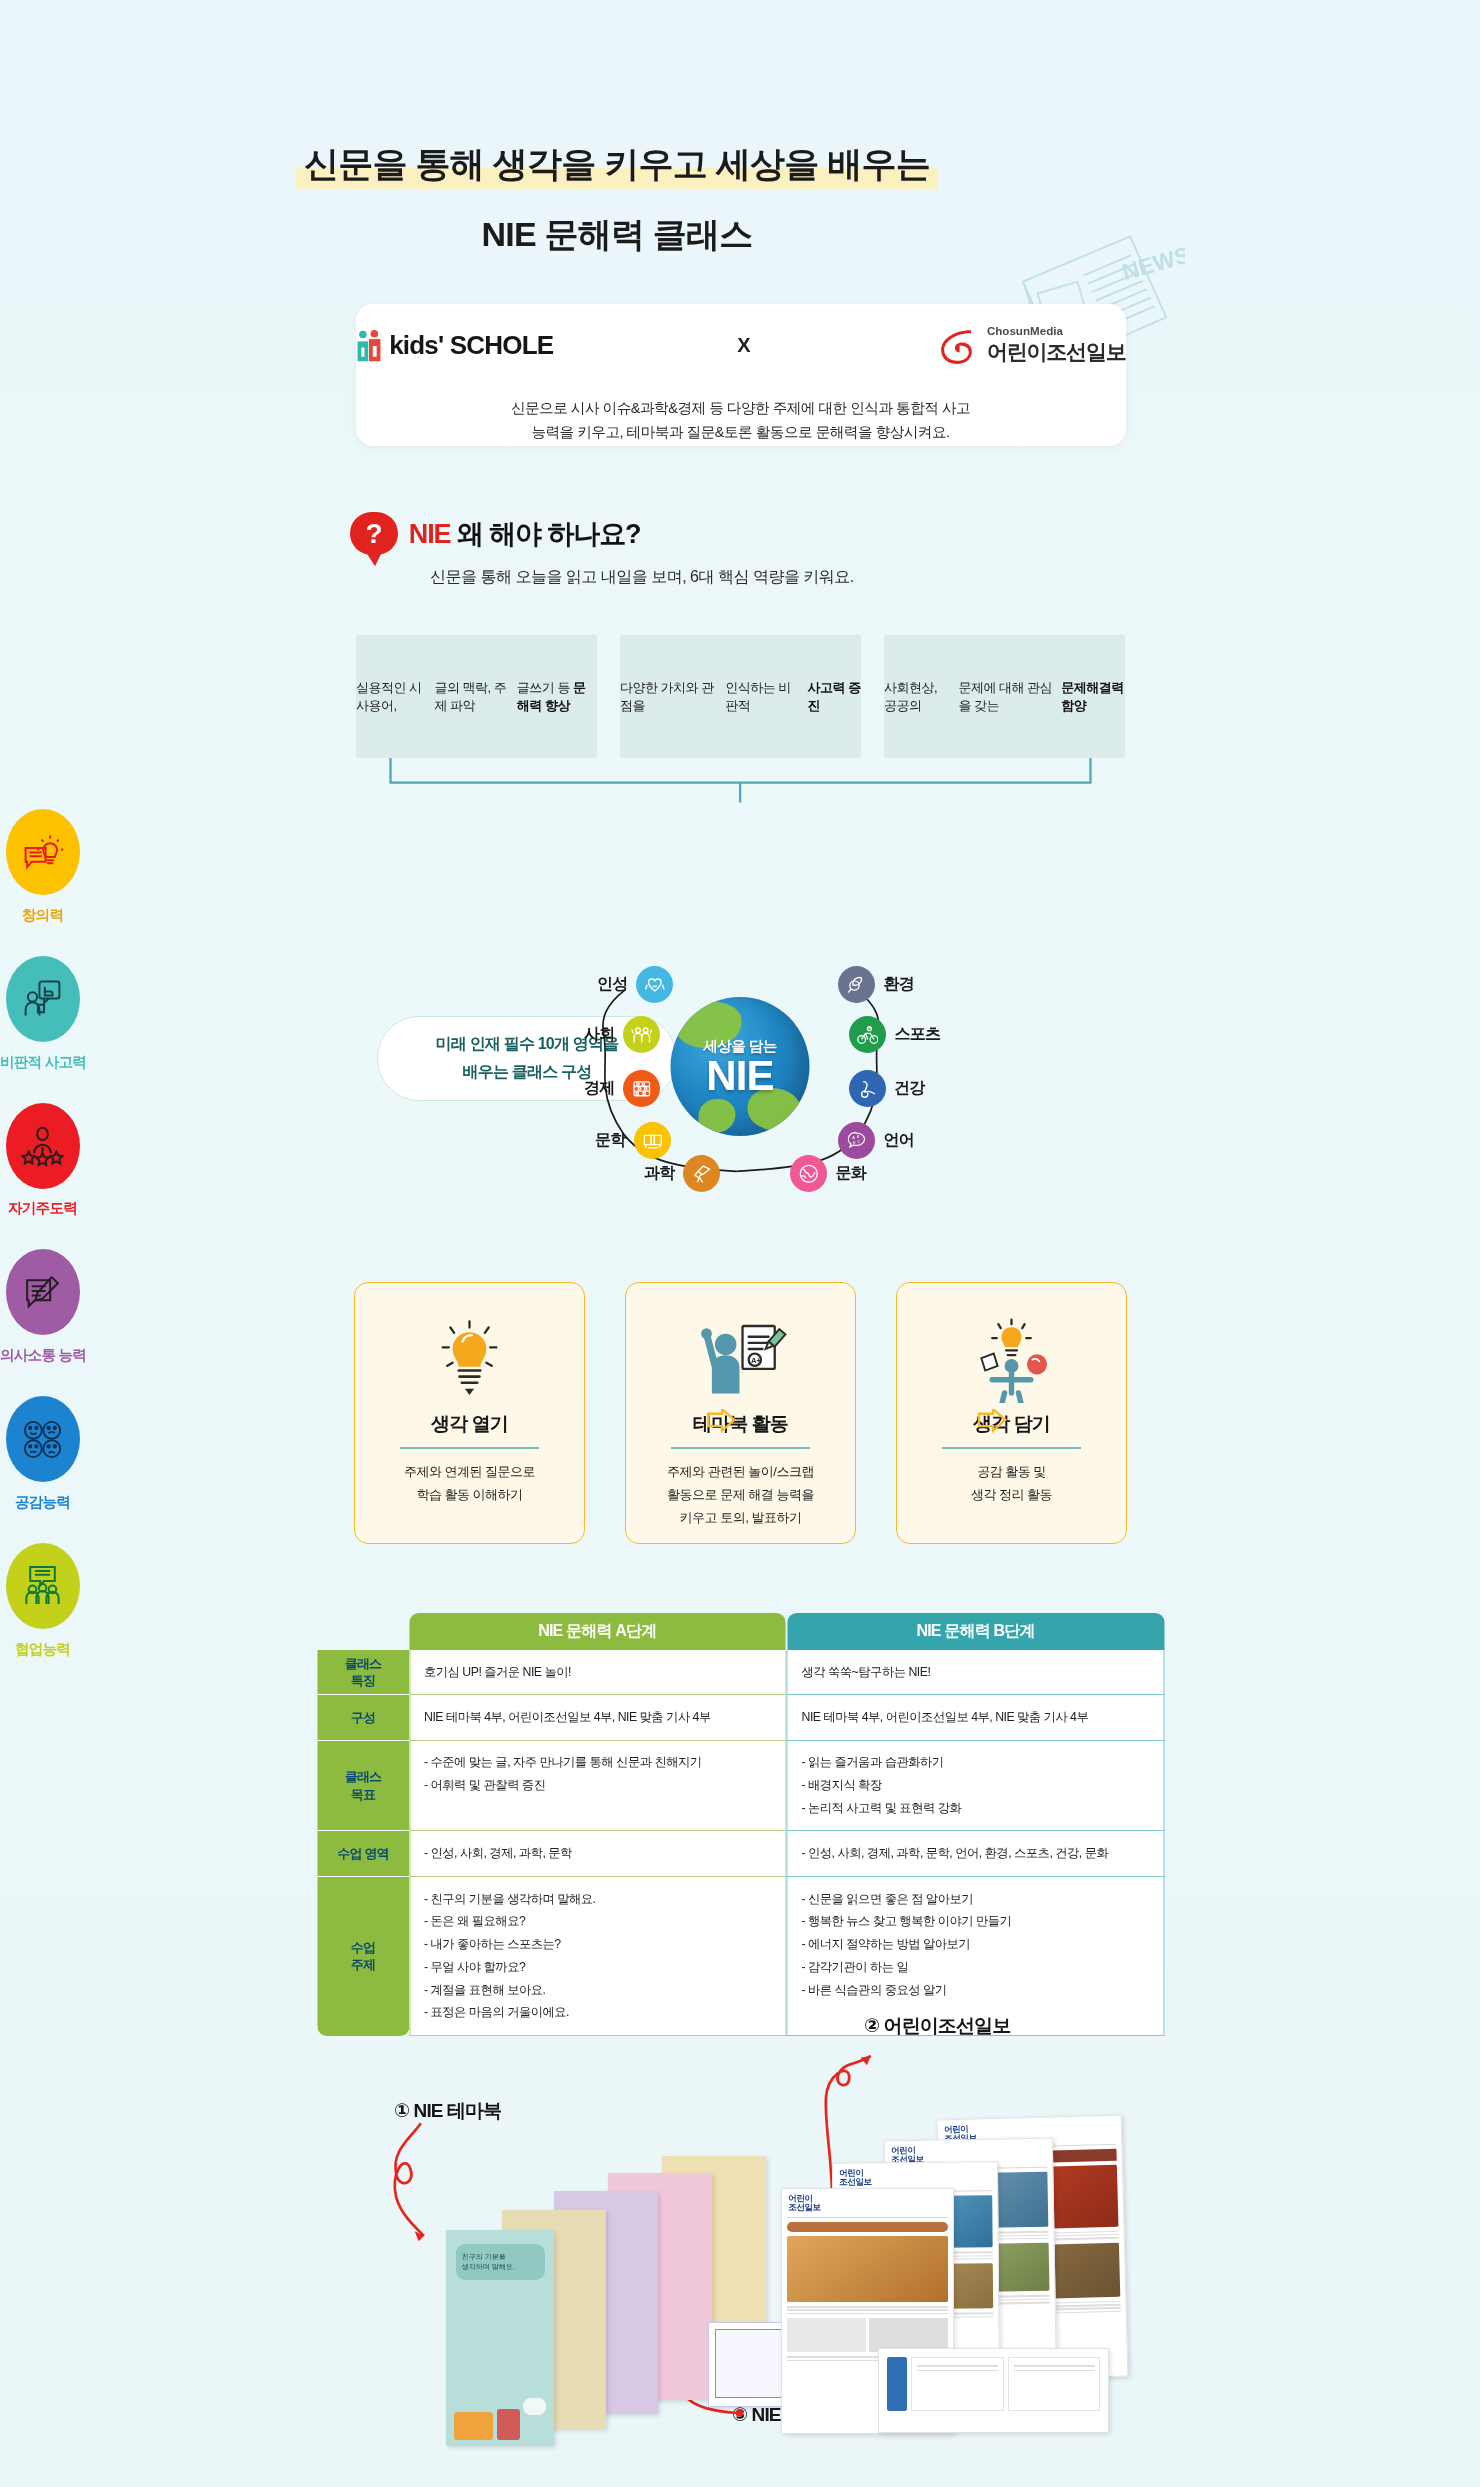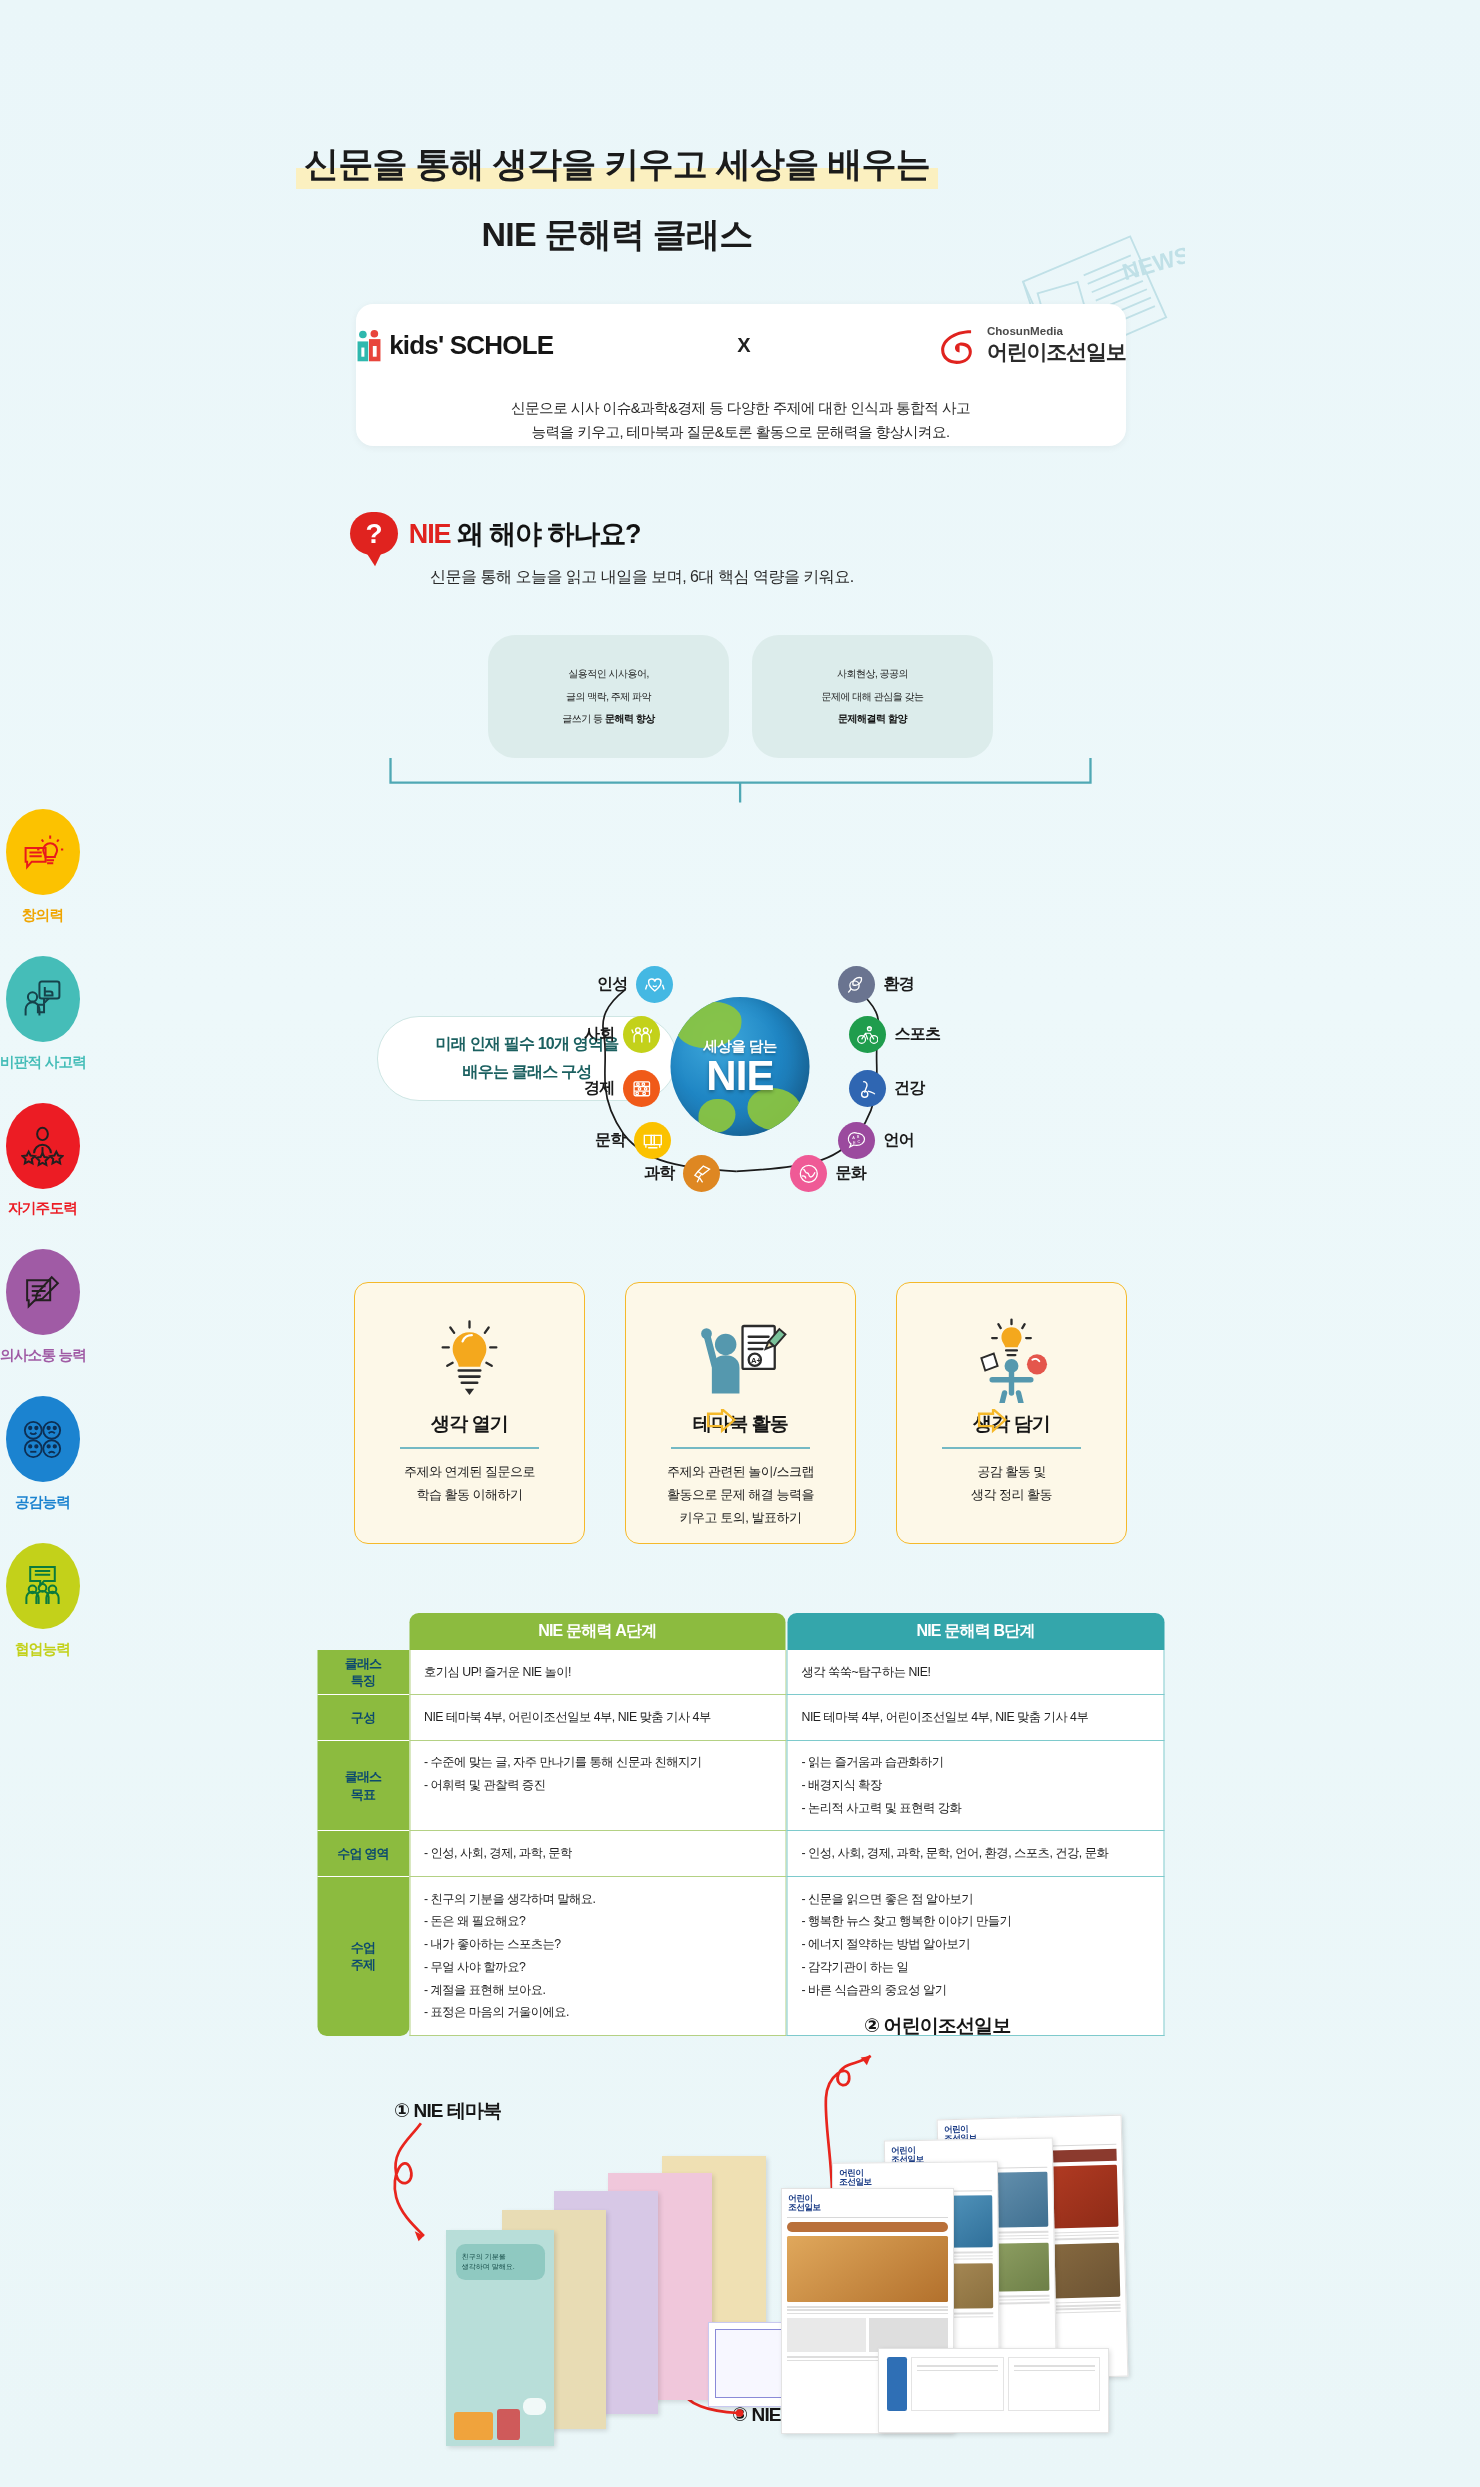--- a/index.html
+++ b/index.html
@@ -54,23 +54,23 @@
     content:""; position:absolute; bottom:-10.8px; left:17px;
     border-left:7.7px solid transparent; border-right:10.8px solid transparent;
     border-top:15.4px solid #e0231f; transform:rotate(-8deg);
   }
   .why-title { font-size:27px; font-weight:bold; color:#121212; letter-spacing:-1.1px; }
   .why-title .accent { color:#e0231f; }
   .why-sub { margin:12.3px 0 0 80px; font-size:16px; color:#2a2a2a; letter-spacing:-0.5px; }
 
   .why-boxes { position:absolute; top:635px; left:0; width:1481px; display:flex; justify-content:center; gap:23px; }
   .why-box {
-    width:241px; height:123px; background:#dceceb; border-radius:27px;
-    display:flex; flex-direction:column; align-items:center; justify-content:center; gap:8.5px;
-    font-size:10px; color:#222; letter-spacing:-0.5px;
+    width:241px; height:123px; background:#dceceb; border-radius:2px;
+    display:flex; flex-direction:row; align-items:center; justify-content:center; gap:8.5px;
+    font-size:13px; color:#222; letter-spacing:-0.5px;
   }
   .why-box b { font-weight:bold; color:#111; }
 
   .connector { position:absolute; top:758px; left:0; width:1481px; height:46px; }
 
   
   .comps { position:absolute; top:809px; left:0; width:1481px; display:flex; justify-content:center; gap:31px;flex-direction:column; }
   .comp { width:85px; text-align:center; }
   .comp-circle {
     width:74px; height:86px; border-radius:50%; margin:0 auto;
@@ -210,20 +210,25 @@
       </div>
     </div>
     <div class="why-sub">신문을 통해 오늘을 읽고 내일을 보며, 6대 핵심 역량을 키워요.</div>
   </div>
 
   <div class="why-boxes">
     <div class="why-box">
       <span>실용적인 시사용어,</span>
       <span>글의 맥락, 주제 파악</span>
       <span><span>글쓰기 등 </span><b>문해력 향상</b></span>
+    </div>
+    <div class="why-box">
+      <span>다양한 가치와 관점을</span>
+      <span>인식하는 비판적</span>
+      <span><b>사고력 증진</b></span>
     </div>
     <div class="why-box">
       <span>사회현상, 공공의</span>
       <span>문제에 대해 관심을 갖는</span>
       <span><b>문제해결력 함양</b></span>
     </div>
   </div>
 
   <svg class="connector" viewBox="0 0 1923 60">
     <path d="M505 0 V32 H1418 V0 M961 32 V58" stroke="#4fa8b4" stroke-width="3" fill="none"></path>

